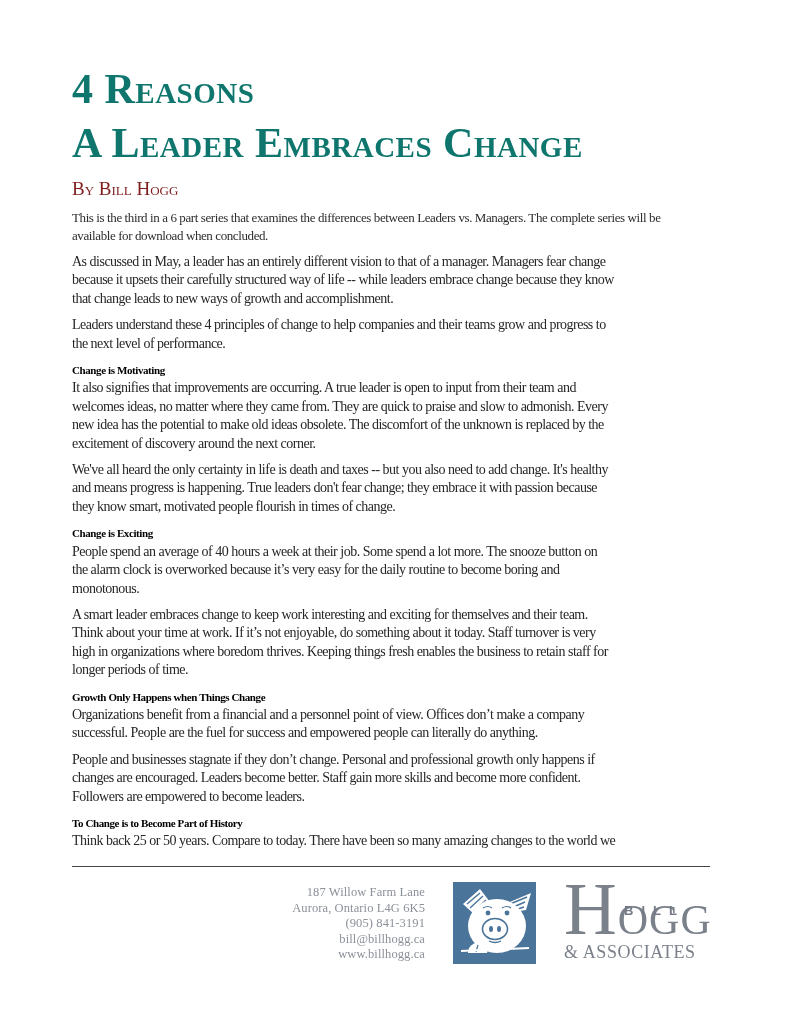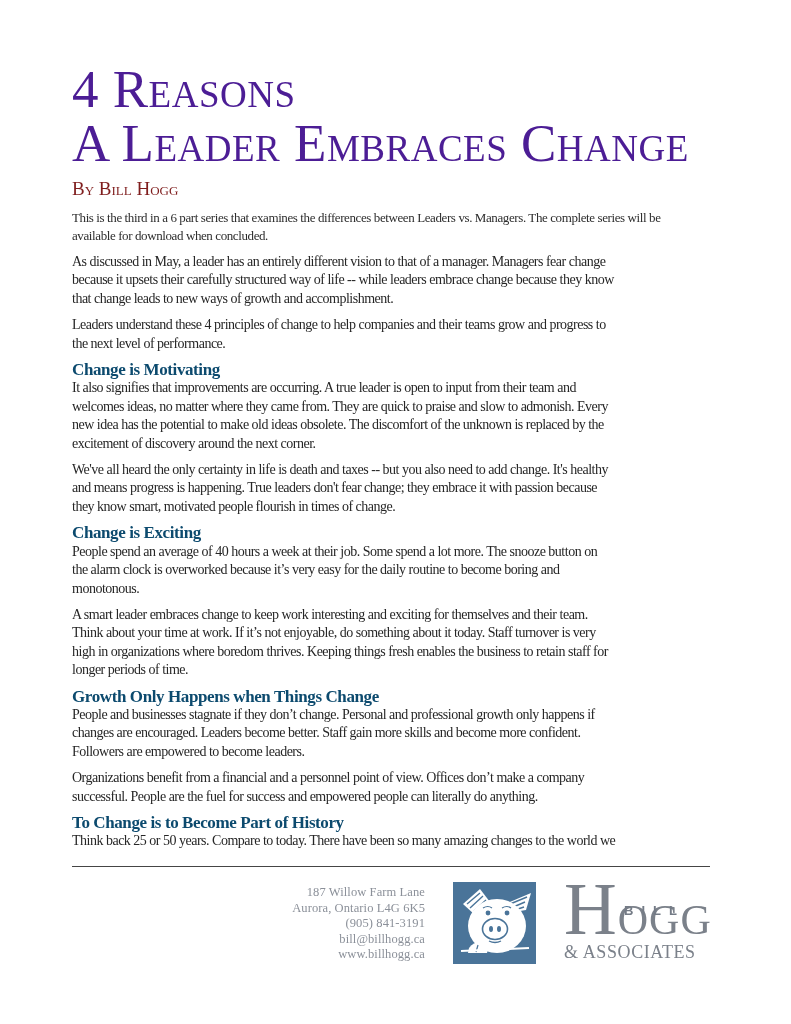--- a/index.html
+++ b/index.html
@@ -10,25 +10,25 @@
     font-family: "Liberation Serif", serif;
     overflow: hidden;
   }
   .article {
     position: absolute;
     left: 72px; top: 62px;
     width: 652px;
     color: #262626;
   }
   .title {
-    font-size: 53px;
+    font-size: 42px;
     line-height: 54px;
-    font-weight: 400;
+    font-weight: 700;
     font-variant: small-caps;
-    color: #4c1d95;
+    color: #0f766e;
     letter-spacing: 0.5px;
     margin: 0;
   }
   .byline {
     font-variant: small-caps;
     font-size: 19px;
     line-height: 23px;
     color: #7f1d1d;
     margin-top: 7px;
   }
@@ -41,25 +41,25 @@
     white-space: pre-line;
   }
   .para {
     font-size: 14px;
     line-height: 18.4px;
     letter-spacing: -0.5px;
     margin: 8px 0 0 0;
     white-space: pre-line;
   }
   .sec-heading {
-    font-size: 17px;
+    font-size: 11px;
     line-height: 18.4px;
     letter-spacing: -0.4px;
     font-weight: 700;
-    color: #0c4a6e;
+    color: #000000;
     margin: 8px 0 0 0;
   }
   .sec-heading + .para { margin-top: 0; }
 
   
   .footer-rule {
     position: absolute;
     left: 72px; top: 866px;
     width: 638px; height: 0;
     border-top: 1.2px solid #454545;
@@ -148,25 +148,25 @@
   <h2 class="sec-heading">Change is Exciting</h2>
   <p class="para">People spend an average of 40 hours a week at their job. Some spend a lot more. The snooze button on
 the alarm clock is overworked because it’s very easy for the daily routine to become boring and
 monotonous.</p>
   <p class="para">A smart leader embraces change to keep work interesting and exciting for themselves and their team.
 Think about your time at work. If it’s not enjoyable, do something about it today. Staff turnover is very
 high in organizations where boredom thrives. Keeping things fresh enables the business to retain staff for
 longer periods of time.</p>
 
   <h2 class="sec-heading">Growth Only Happens when Things Change</h2>
+  <p class="para">Organizations benefit from a financial and a personnel point of view. Offices don’t make a company
+successful. People are the fuel for success and empowered people can literally do anything.</p>
   <p class="para">People and businesses stagnate if they don’t change. Personal and professional growth only happens if
 changes are encouraged. Leaders become better. Staff gain more skills and become more confident.
 Followers are empowered to become leaders.</p>
-  <p class="para">Organizations benefit from a financial and a personnel point of view. Offices don’t make a company
-successful. People are the fuel for success and empowered people can literally do anything.</p>
 
   <h2 class="sec-heading">To Change is to Become Part of History</h2>
   <p class="para">Think back 25 or 50 years. Compare to today. There have been so many amazing changes to the world we</p>
 </div>
 
 <div class="footer-rule"></div>
 
 <div class="footer-row">
 
   <div class="address-block">

